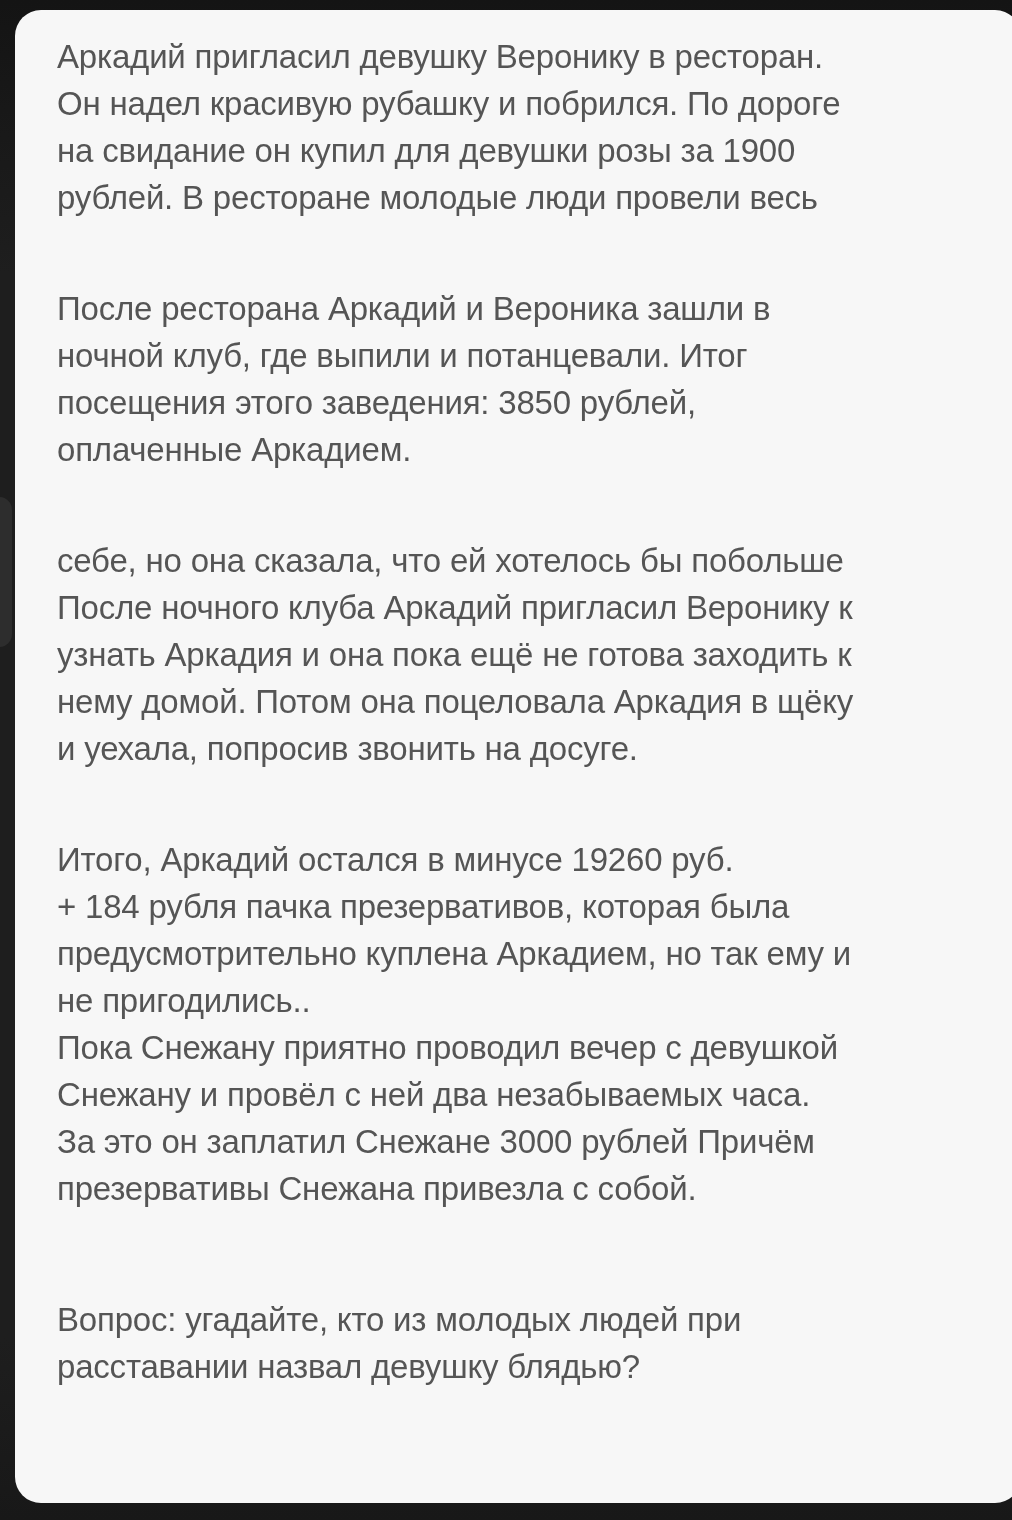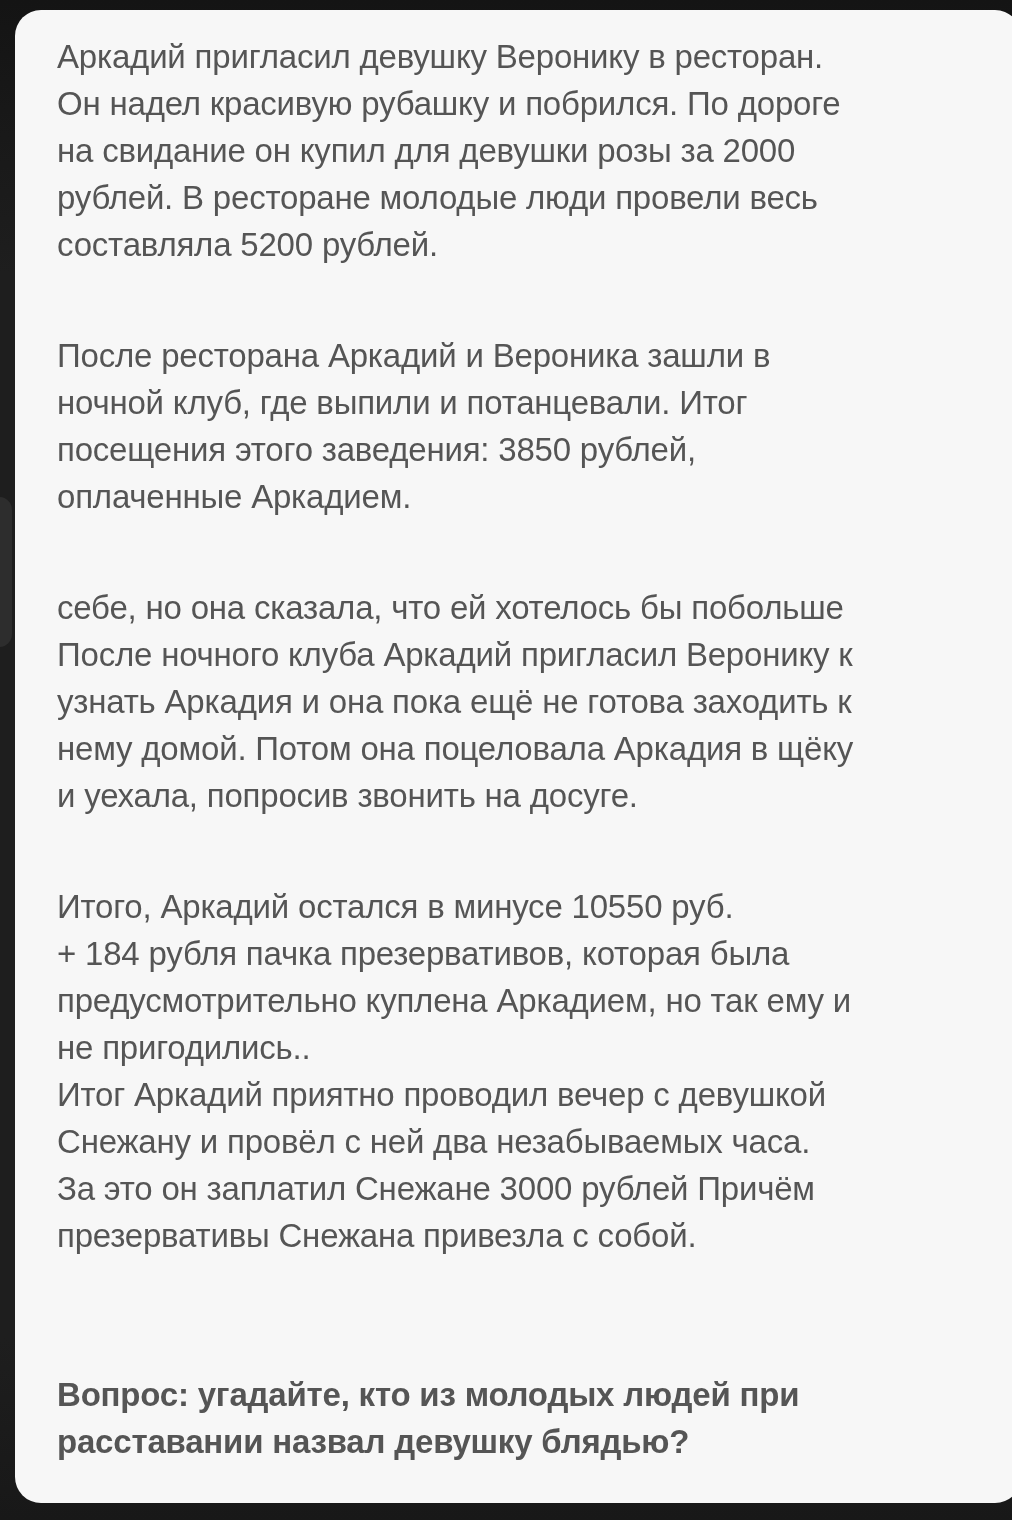--- a/index.html
+++ b/index.html
@@ -43,56 +43,55 @@
     left: 42px;
     right: 48px;
     top: 23px;
     color: var(--text);
     font-size: 33px;
     line-height: 47px;
     letter-spacing: -0.2px;
   }
   .paragraph { margin-top: 64px; }
   .paragraph:first-child { margin-top: 0; }
-  .paragraph.gap-large { margin-top: 112px; font-weight: bold; }
+  .paragraph.gap-large { margin-top: 84px; }
   .line { white-space: nowrap; }
 </style>
 </head>
 <body>
 
 <div class="left-artifact"></div>
 
 <div class="post-card">
   <div class="post-text">
       <div class="paragraph">
         <div class="line">Аркадий пригласил девушку Веронику в ресторан.</div>
         <div class="line">Он надел красивую рубашку и побрился. По дороге</div>
-        <div class="line">на свидание он купил для девушки розы за 2000</div>
+        <div class="line">на свидание он купил для девушки розы за 1900</div>
         <div class="line">рублей. В ресторане молодые люди провели весь</div>
-        <div class="line">составляла 5200 рублей.</div>
       </div>
       <div class="paragraph">
         <div class="line">После ресторана Аркадий и Вероника зашли в</div>
         <div class="line">ночной клуб, где выпили и потанцевали. Итог</div>
         <div class="line">посещения этого заведения: 3850 рублей,</div>
         <div class="line">оплаченные Аркадием.</div>
       </div>
       <div class="paragraph">
         <div class="line">себе, но она сказала, что ей хотелось бы побольше</div>
         <div class="line">После ночного клуба Аркадий пригласил Веронику к</div>
         <div class="line">узнать Аркадия и она пока ещё не готова заходить к</div>
         <div class="line">нему домой. Потом она поцеловала Аркадия в щёку</div>
         <div class="line">и уехала, попросив звонить на досуге.</div>
       </div>
       <div class="paragraph">
-        <div class="line">Итого, Аркадий остался в минусе 10550 руб.</div>
+        <div class="line">Итого, Аркадий остался в минусе 19260 руб.</div>
         <div class="line">+ 184 рубля пачка презервативов, которая была</div>
         <div class="line">предусмотрительно куплена Аркадием, но так ему и</div>
         <div class="line">не пригодились..</div>
-        <div class="line">Итог Аркадий приятно проводил вечер с девушкой</div>
+        <div class="line">Пока Снежану приятно проводил вечер с девушкой</div>
         <div class="line">Снежану и провёл с ней два незабываемых часа.</div>
         <div class="line">За это он заплатил Снежане 3000 рублей Причём</div>
         <div class="line">презервативы Снежана привезла с собой.</div>
       </div>
       <div class="paragraph gap-large">
         <div class="line">Вопрос: угадайте, кто из молодых людей при</div>
         <div class="line">расставании назвал девушку блядью?</div>
       </div>
     </div>
 </div>

